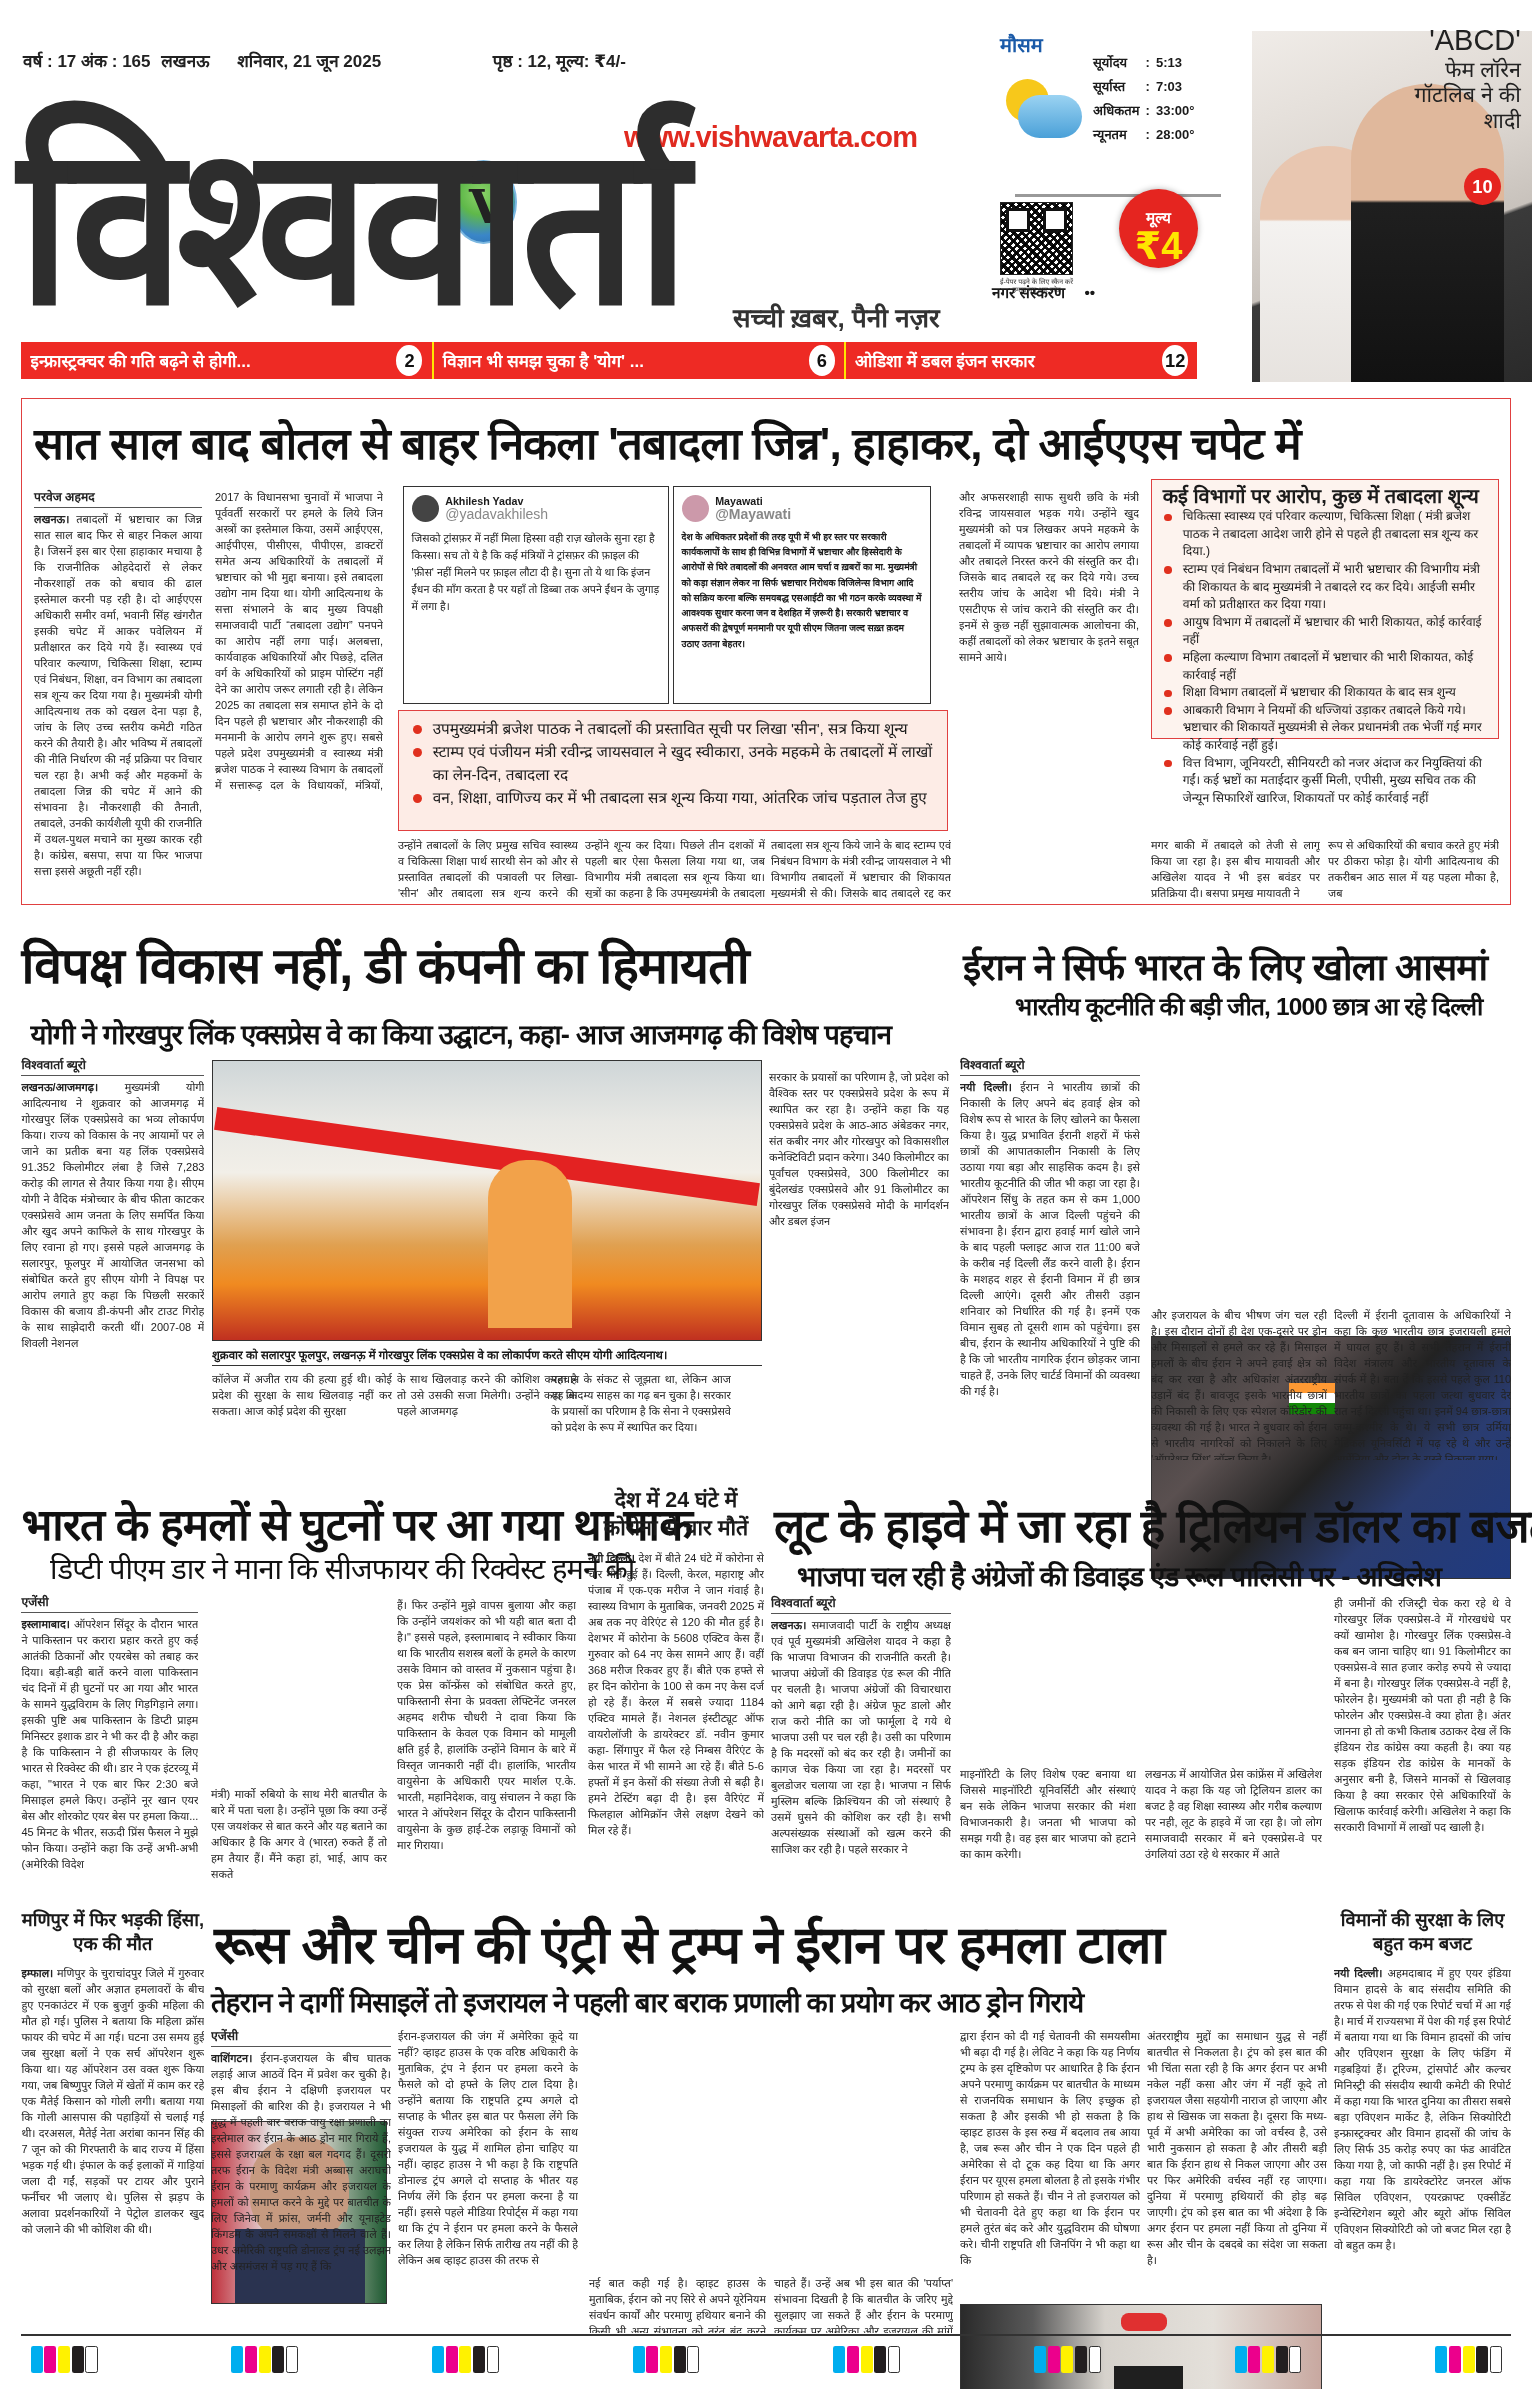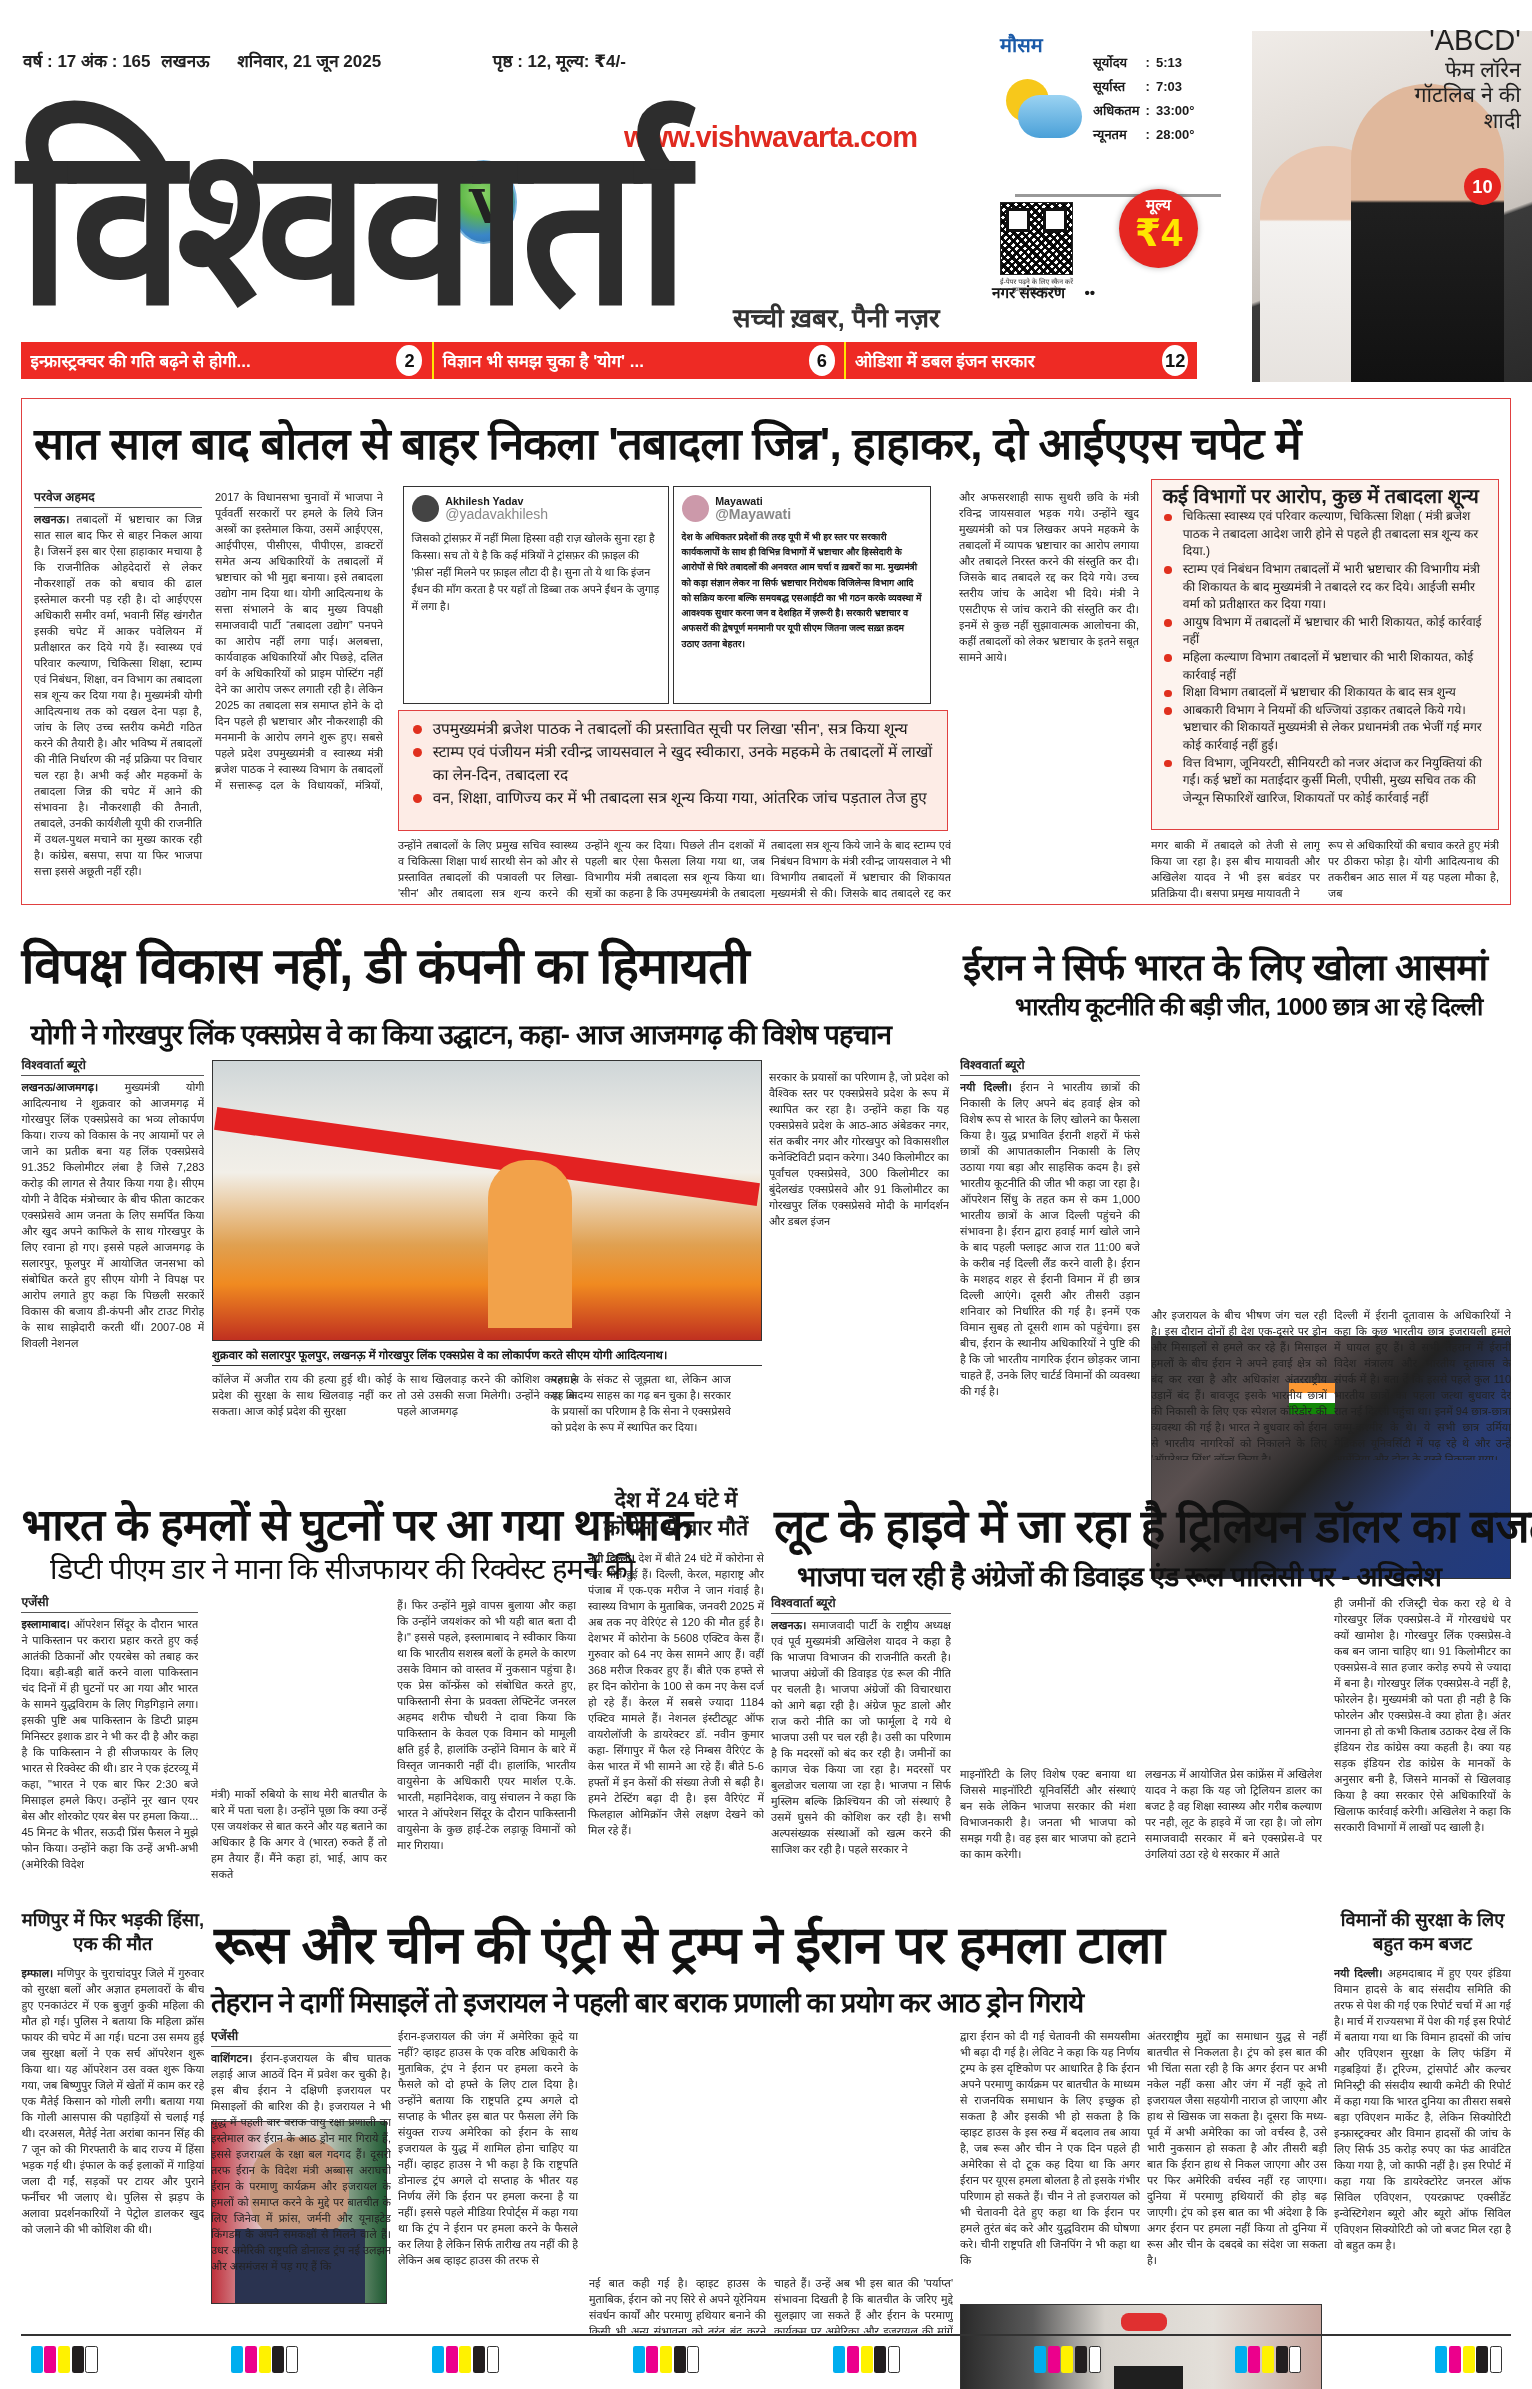--- a/index.html
+++ b/index.html
@@ -19,21 +19,21 @@
 .sun-icon .cloud{position:absolute;left:18.3px;top:26px;width:64px;height:43px;border-radius:23px;background:linear-gradient(#9bd3f2,#4aa0d8)}
 .weather table{position:absolute;left:93px;top:21px;font-size:13px;font-weight:bold;border-collapse:collapse}
 .weather td{padding:1.5px 6.1px 4.6px 0}
 .weather .rule{position:absolute;top:163px;left:15.3px;width:206px;height:3.1px;background:#999}
 .qr{top:202px;left:1000px;width:73px;height:92px}
 .qr .box{width:73px;height:73px;border:1.5px solid #222;background:repeating-linear-gradient(45deg,#111 0 3.1px,#fff 3.1px 6.1px),repeating-linear-gradient(-45deg,#111 0 2.3px,#fff 2.3px 5.3px);background-blend-mode:multiply;position:relative}
 .qr .box::before,.qr .box::after{content:"";position:absolute;width:18.3px;height:18.3px;border:3.8px solid #111;background:#fff;top:4.6px;left:4.6px}
 .qr .box::after{left:auto;right:4.6px}
 .qr .cap{font-size:6.9px;text-align:center;line-height:1.2;margin-top:3.1px;color:#333}
 .price{top:189px;left:1119px;width:79px;height:79px;border-radius:50%;background:#e52520;color:#fff;text-align:center;box-shadow:0 0 6.1px rgba(0,0,0,.3)}
-.price .l{font-size:15.3px;font-weight:bold;margin-top:5px;color:#fff}
+.price .l{font-size:15.3px;font-weight:bold;margin-top:18px;color:#fff}
 .price .v{font-size:38px;font-weight:bold;color:#ffe600;line-height:1}
 .edition{top:282px;left:992px;font-size:15.3px;font-weight:bold;white-space:nowrap}
 .promo-photo{top:30.5px;left:1252px;width:281px;height:351px;background:linear-gradient(160deg,#f0ece8 0,#dcd6d0 40%,#c8c2bc 60%,#3a3a3a 61%,#2a2a2a 100%);overflow:hidden}
 .promo-photo .bride{position:absolute;left:7.6px;top:115px;width:137px;height:244px;border-radius:69px 69px 0 0;background:linear-gradient(#e8c6b0 0,#e8c6b0 30%,#f4f2f0 31%,#e6e2de 100%)}
 .promo-photo .groom{position:absolute;left:99px;top:53px;width:153px;height:305px;border-radius:76px 76px 0 0;background:linear-gradient(#e0b89c 0,#e0b89c 38%,#1f1f1f 39%,#111 100%)}
 .promo-text{top:23px;right:12.2px;text-align:right;font-size:21.4px;line-height:1.2;color:#222;font-weight:bold;width:122px}
 .promo-text .big{font-size:29px;font-weight:normal}
 .promo-num{top:168px;left:1464px;width:37px;height:37px;border-radius:50%;background:#e52520;color:#fff;font-size:18.3px;font-weight:bold;text-align:center;line-height:37px}
 .redbar{top:342px;left:21.4px;width:1176px;height:37px;background:#ee2a24;display:flex}
 .redbar .item{flex:1;display:flex;align-items:center;justify-content:space-between;padding:0 9.2px;color:#fff;font-size:17px;font-weight:bold;border-right:2.3px solid #ffe600;white-space:nowrap}
@@ -183,21 +183,21 @@
   <li>उपमुख्यमंत्री ब्रजेश पाठक ने तबादलों की प्रस्तावित सूची पर लिखा 'सीन', सत्र किया शून्य</li>
   <li>स्टाम्प एवं पंजीयन मंत्री रवीन्द्र जायसवाल ने खुद स्वीकारा, उनके महकमे के तबादलों में लाखों का लेन-दिन, तबादला रद</li>
   <li>वन, शिक्षा, वाणिज्य कर में भी तबादला सत्र शून्य किया गया, आंतरिक जांच पड़ताल तेज हुए</li>
 </ul>
 
 <div class="abs col-text" style="top:837px;left:398px;width:180px;height:61px;overflow:hidden">उन्होंने तबादलों के लिए प्रमुख सचिव स्वास्थ्य व चिकित्सा शिक्षा पार्थ सारथी सेन को और से प्रस्तावित तबादलों की पत्रावली पर लिखा-'सीन' और तबादला सत्र शून्य करने की मुख्यमंत्री से संस्तुति कर दी। लिहाजा, नर्सिंग स्टाफ का तबादला सत्र शून्य हो गया। प्राचार्य के प्रस्तावित तबादलों को भी भारी नुकसान होने की आशंका।</div>
 <div class="abs col-text" style="top:837px;left:585px;width:180px;height:61px;overflow:hidden">उन्होंने शून्य कर दिया। पिछले तीन दशकों में पहली बार ऐसा फैसला लिया गया था, जब विभागीय मंत्री तबादला सत्र शून्य किया था। सूत्रों का कहना है कि उपमुख्यमंत्री के तबादला सत्र के खत्म होने से पहले ही जिलाधिकारियों और अभियंताओं की संस्तुतियों की अनदेखी का भाजपा इंस्टीट्यूट के निदेशकों की संस्तुतियों की अनदेखी का भाजपा।</div>
 <div class="abs col-text" style="top:837px;left:771px;width:180px;height:61px;overflow:hidden">तबादला सत्र शून्य किये जाने के बाद स्टाम्प एवं निबंधन विभाग के मंत्री रवीन्द्र जायसवाल ने भी विभागीय तबादलों में भ्रष्टाचार की शिकायत मुख्यमंत्री से की। जिसके बाद तबादले रद्द कर दिये गये। इस पर प्रधानमंत्री नरेन्द्र मोदी के संसदीय क्षेत्र से विधायक तबदले कर दिये गये।</div>
 <div class="abs col-text" style="top:489px;left:959px;width:180px;height:409px;overflow:hidden">और अफसरशाही साफ सुथरी छवि के मंत्री रविन्द्र जायसवाल भड़क गये। उन्होंने खुद मुख्यमंत्री को पत्र लिखकर अपने महकमे के तबादलों में व्यापक भ्रष्टाचार का आरोप लगाया और तबादले निरस्त करने की संस्तुति कर दी। जिसके बाद तबादले रद्द कर दिये गये। उच्च स्तरीय जांच के आदेश भी दिये। मंत्री ने एसटीएफ से जांच कराने की संस्तुति कर दी। इनमें से कुछ नहीं सुझावात्मक आलोचना की, कहीं तबादलों को लेकर भ्रष्टाचार के इतने सबूत सामने आये।</div>
 
-<div class="abs sidebox" style="top:479px;left:1151px;width:348px;height:351px">
+<div class="abs sidebox" style="top:479px;left:1151px;width:348px;height:260px">
   <h4>कई विभागों पर आरोप, कुछ में तबादला शून्य</h4>
   <ul>
     <li>चिकित्सा स्वास्थ्य एवं परिवार कल्याण, चिकित्सा शिक्षा ( मंत्री ब्रजेश पाठक ने तबादला आदेश जारी होने से पहले ही तबादला सत्र शून्य कर दिया.)</li>
     <li>स्टाम्प एवं निबंधन विभाग तबादलों में भारी भ्रष्टाचार की विभागीय मंत्री की शिकायत के बाद मुख्यमंत्री ने तबादले रद कर दिये। आईजी समीर वर्मा को प्रतीक्षारत कर दिया गया।</li>
     <li>आयुष विभाग में तबादलों में भ्रष्टाचार की भारी शिकायत, कोई कार्रवाई नहीं</li>
     <li>महिला कल्याण विभाग तबादलों में भ्रष्टाचार की भारी शिकायत, कोई कार्रवाई नहीं</li>
     <li>शिक्षा विभाग तबादलों में भ्रष्टाचार की शिकायत के बाद सत्र शुन्य</li>
     <li>आबकारी विभाग ने नियमों की धज्जियां उड़ाकर तबादले किये गये। भ्रष्टाचार की शिकायतें मुख्यमंत्री से लेकर प्रधानमंत्री तक भेजीं गई मगर कोई कार्रवाई नहीं हुई।</li>
     <li>वित्त विभाग, जूनियरटी, सीनियरटी को नजर अंदाज कर नियुक्तियां की गईं। कई भ्रष्टों का मताईदार कुर्सी मिली, एपीसी, मुख्य सचिव तक की जेन्यून सिफारिशें खारिज, शिकायतों पर कोई कार्रवाई नहीं</li>
   </ul>

